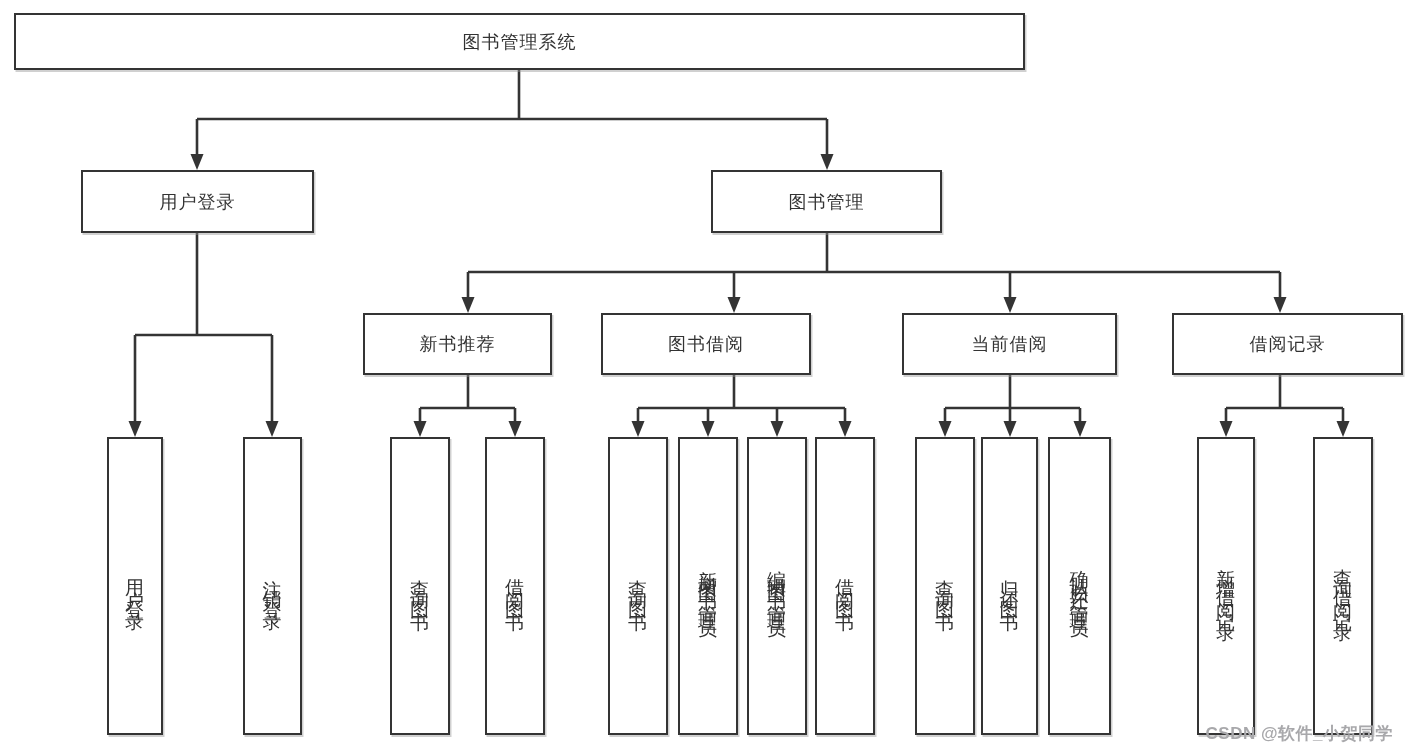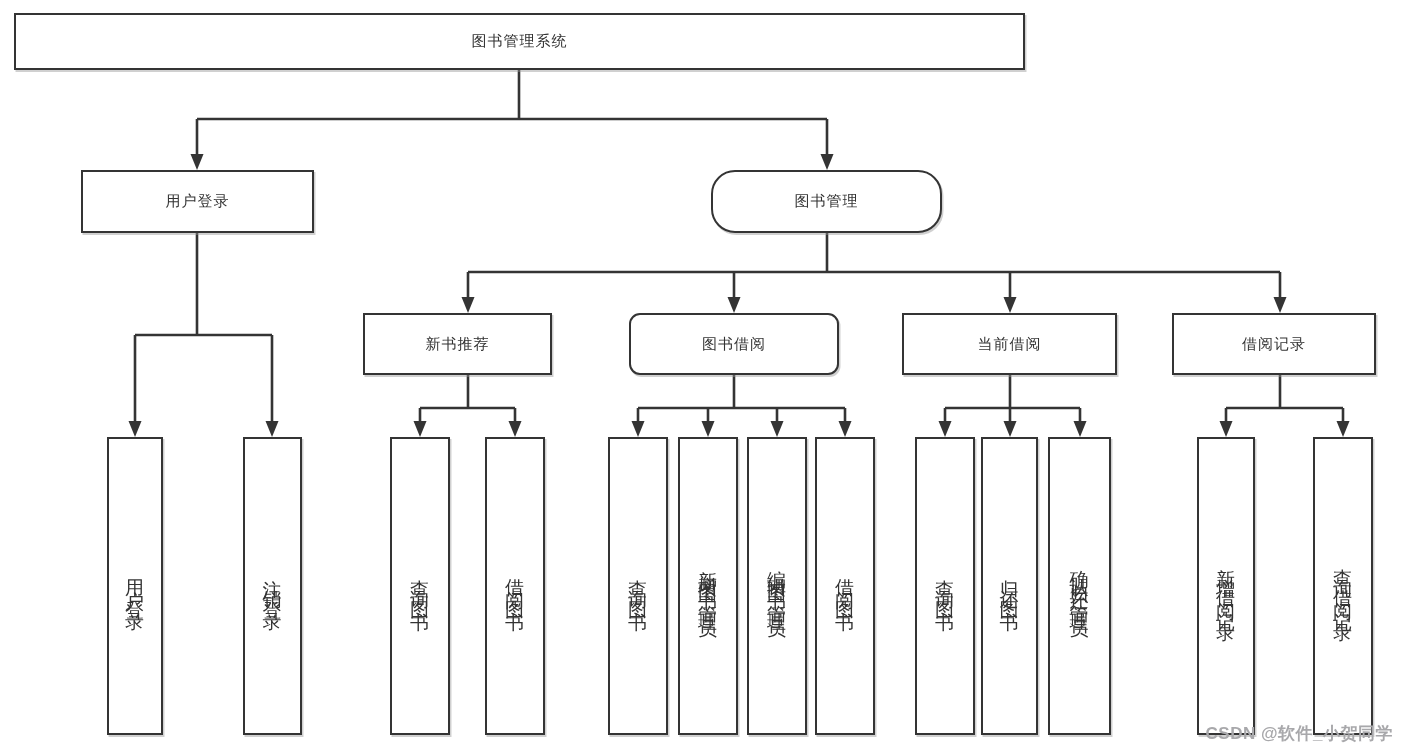--- a/index.html
+++ b/index.html
@@ -34,21 +34,21 @@
     background: #ffffff;
     border: 2.5px solid #343434;
     box-shadow: 1.5px 2px 0 rgba(150,150,150,0.45);
     display: flex;
     align-items: center;
     justify-content: center;
     z-index: 1;
     color: #333333;
   }
   .hbox span {
-    font-size: 15px;
+    font-size: 18px;
     letter-spacing: 1px;
     white-space: nowrap;
   }
   .vbox { top: 437px; height: 298px; }
   .vtext {
     writing-mode: vertical-rl;
     text-orientation: mixed;
     font-size: 19px;
     line-height: 1;
     letter-spacing: 11px;
@@ -127,34 +127,34 @@
     </g>
   </svg>
 
   <div class="node hbox" style="left:14px; top:13px; width:1011px; height:57px;">
     <span>图书管理系统</span>
   </div>
 
   <div class="node hbox" style="left:81px; top:170px; width:233px; height:63px;">
     <span>用户登录</span>
   </div>
-  <div class="node hbox" style="left:711px; top:170px; width:231px; height:63px;border-radius:24px;">
+  <div class="node hbox" style="left:711px; top:170px; width:231px; height:63px;">
     <span>图书管理</span>
   </div>
 
   <div class="node hbox" style="left:363px; top:313px; width:189px; height:62px;">
     <span>新书推荐</span>
   </div>
-  <div class="node hbox" style="left:629px; top:313px; width:210px; height:62px;border-radius:11px;">
+  <div class="node hbox" style="left:601px; top:313px; width:210px; height:62px;">
     <span>图书借阅</span>
   </div>
   <div class="node hbox" style="left:902px; top:313px; width:215px; height:62px;">
     <span>当前借阅</span>
   </div>
-  <div class="node hbox" style="left:1172px; top:313px; width:204px; height:62px;">
+  <div class="node hbox" style="left:1172px; top:313px; width:231px; height:62px;">
     <span>借阅记录</span>
   </div>
 
   <div class="node vbox" style="left:107px; width:56px;">
     <span class="vtext">用户登录</span>
   </div>
   <div class="node vbox" style="left:243px; width:59px;">
     <span class="vtext">注销登录</span>
   </div>
 

